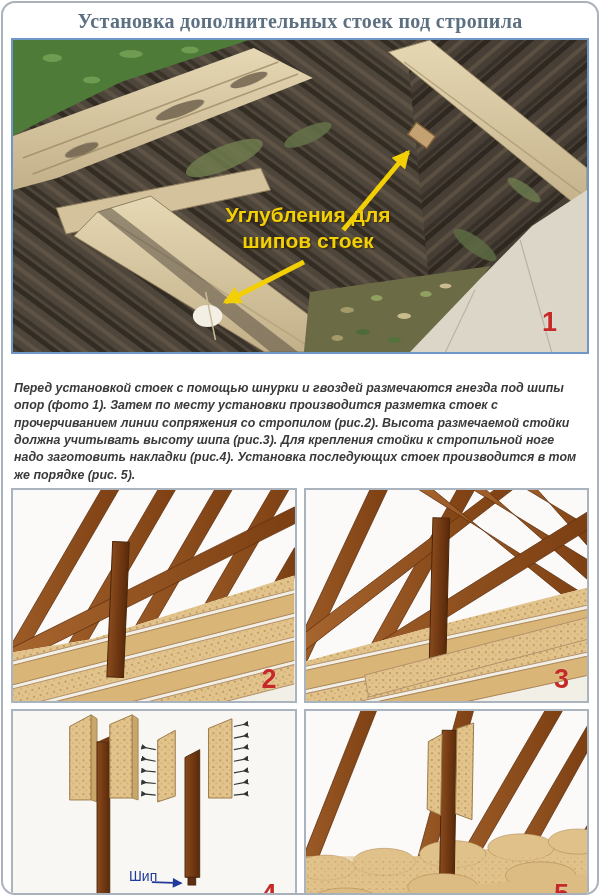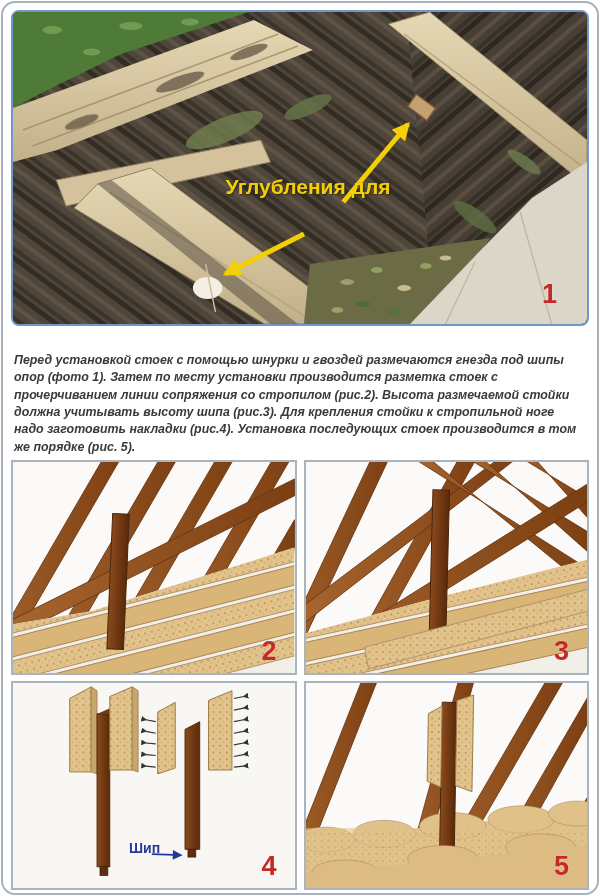--- a/index.html
+++ b/index.html
@@ -20,30 +20,31 @@
   .num{position:absolute;font-weight:bold;font-size:27px;line-height:1;
        color:var(--figure-number-red,#c62a28);text-shadow:0 0 2px rgba(255,255,255,.4);}
   .photo .num{right:30px;bottom:16px;}
   .desc{margin:26px 11px 4px;font-style:italic;font-weight:600;font-size:12.4px;
         line-height:1.4;color:#3a3a3a;}
   .grid{display:grid;grid-template-columns:1fr 1fr;grid-template-rows:215px 209px;
         gap:6px 7px;margin:3px 8px 8px;}
   .panel{position:relative;border:2px solid #a9b4bf;background:#fbfaf7;overflow:hidden;}
   .panel svg{display:block;width:100%;height:100%;}
   .panel .num{right:18px;bottom:8px;}
-  .tenon-label{position:absolute;left:116px;top:157px;font-weight:bold;font-size:14px;
+  .tenon-label{position:absolute;left:116px;top:157px;font-weight:normal;font-size:14px;
         color:var(--tenon-label-blue,#223a9b);}
 </style>
 </head>
 <body>
 
 <div class="page">
 
-
-  <figure class="photo" style="margin:7px 8px;border-radius:8px;">
+  <h1 class="title">Установка дополнительных стоек под стропила</h1>
+
+  <figure class="photo" style="margin:0 8px;">
     <svg viewBox="0 0 584 312" preserveAspectRatio="none">
       <defs>
         <pattern id="logsL" width="34" height="28" patternTransform="rotate(36)" patternUnits="userSpaceOnUse">
           <rect width="34" height="28" fill="#4f463b"></rect>
           <rect y="0" width="34" height="5" fill="#332c23"></rect>
           <rect y="11" width="34" height="4" fill="#5f5345"></rect>
           <rect y="21" width="34" height="4" fill="#3b342b"></rect>
         </pattern>
         <pattern id="logsR" width="34" height="28" patternTransform="rotate(-40)" patternUnits="userSpaceOnUse">
           <rect width="34" height="28" fill="#473f35"></rect>
@@ -119,20 +120,21 @@
         <line x1="516" y1="200" x2="548" y2="312"></line>
           <line x1="470" y1="250" x2="440" y2="312"></line>
       </g>
 
       <line x1="336" y1="190" x2="402" y2="112" stroke="#f3cf05" stroke-width="5" marker-end="url(#yarrow)"></line>
       <line x1="296" y1="222" x2="216" y2="262" stroke="#f3cf05" stroke-width="5" marker-end="url(#yarrow)"></line>
     </svg>
 
     <div class="annot">
       <div>Углубления для</div>
+      <div>шипов стоек</div>
     </div>
     <div class="num">1</div>
   </figure>
 
   <p class="desc">Перед установкой стоек с помощью шнурки и гвоздей размечаются гнезда под шипы опор (фото 1). Затем по месту установки производится разметка стоек с прочерчиванием линии сопряжения со стропилом (рис.2). Высота размечаемой стойки должна учитывать высоту шипа (рис.3). Для крепления стойки к стропильной ноге надо заготовить накладки (рис.4). Установка последующих стоек производится в том же порядке (рис. 5).</p>
 
   <div class="grid">
 
     <figure class="panel" style="margin:0">
       <svg viewBox="0 0 288 212" preserveAspectRatio="none">

